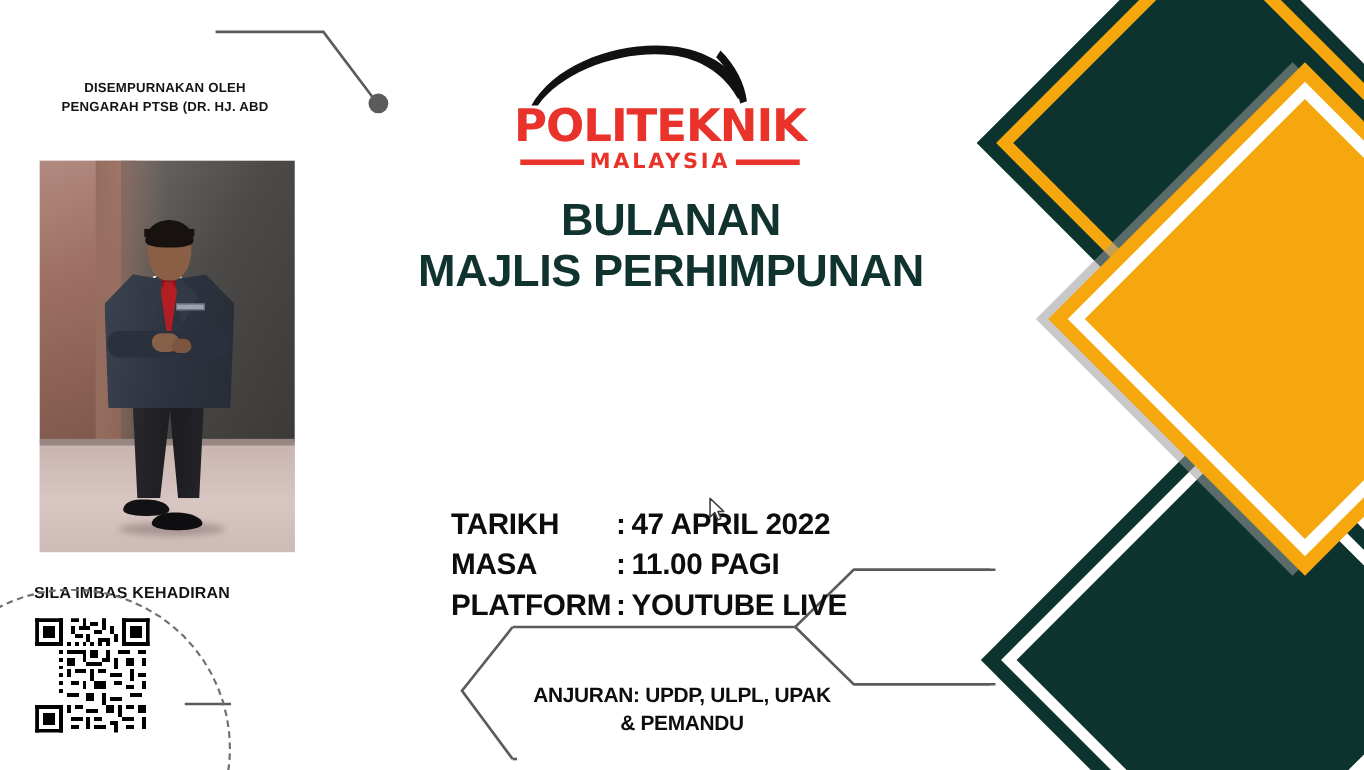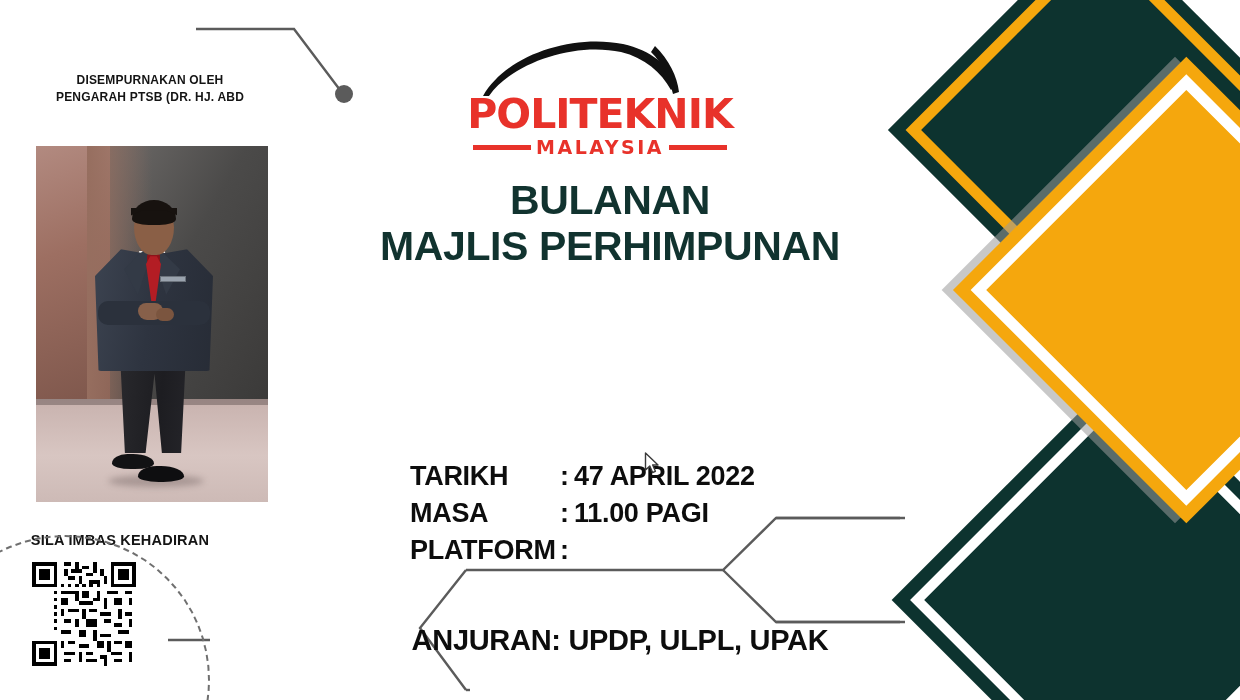--- a/index.html
+++ b/index.html
@@ -153,21 +153,21 @@
     margin-left:48px;
   }
   .drow{ display:flex; }
   .dlabel{ flex:0 0 150px; }
   .dsep{ flex:0 0 14px; }
   .dval{ flex:1; }
 
   .anjuran{
     position:absolute; left:395px; top:620px; width:450px;
     text-align:center; color:#0d0d0d;
-    font-size:29px; font-weight:bold; line-height:1.38; letter-spacing:-.3px;
+    font-size:19px; font-weight:bold; line-height:1.38; letter-spacing:-.3px;
   }
 
   .cursor{ position:absolute; left:644px; top:452px; }
 </style>
 </head>
 <body>
 
 <div id="poster">
 
   <svg class="deco" viewBox="0 0 1240 700" xmlns="http://www.w3.org/2000/svg">
@@ -368,24 +368,26 @@
       <span class="dval">47 APRIL 2022</span>
     </div>
     <div class="drow">
       <span class="dlabel">MASA</span>
       <span class="dsep">:</span>
       <span class="dval">11.00 PAGI</span>
     </div>
     <div class="drow">
       <span class="dlabel">PLATFORM</span>
       <span class="dsep">:</span>
+      <span class="dval">YOUTUBE LIVE</span>
     </div>
   </div>
 
   <div class="anjuran">
     <div>ANJURAN: UPDP, ULPL, UPAK</div>
+    <div>&amp; PEMANDU</div>
   </div>
 
   <svg class="cursor" width="17" height="24" viewBox="0 0 17 24" xmlns="http://www.w3.org/2000/svg">
     <path d="M1.5 1 L1.5 18 L5.8 14 L8.6 20.5 L11.4 19.3 L8.7 13 L14 13 Z" fill="#ffffff" stroke="#3a3a3a" stroke-width="1.4" stroke-linejoin="round"></path>
   </svg>
 
 </div>
 
 </body></html>

